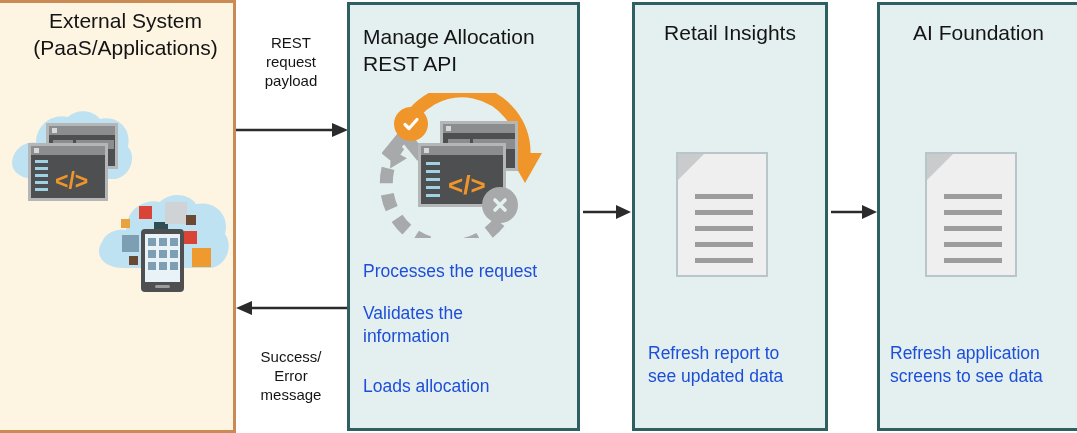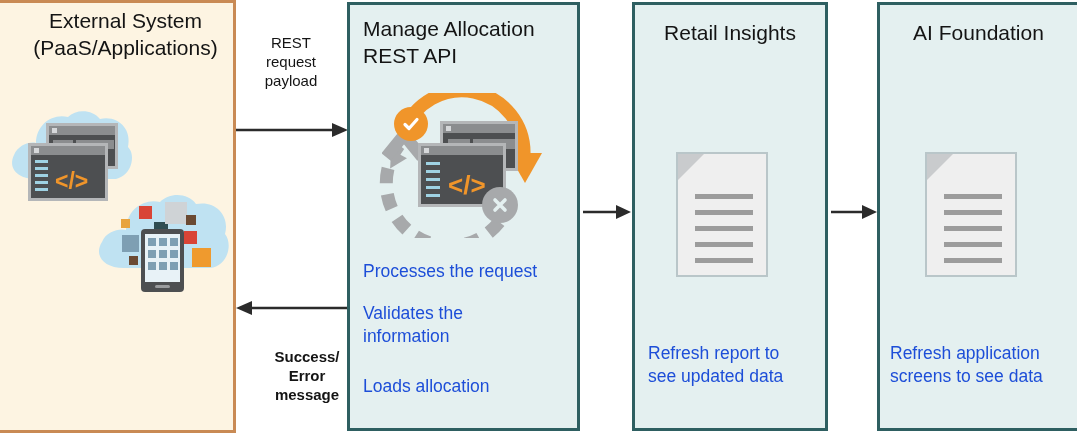--- a/index.html
+++ b/index.html
@@ -204,26 +204,26 @@
 payload</div>
   <svg class="arrow-svg" style="left:236px;top:122px;" width="112" height="16" viewBox="0 0 112 16">
     <line x1="0" y1="8" x2="96" y2="8" stroke="#2b2b2b" stroke-width="2.5"></line>
     <polygon points="96,1 112,8 96,15" fill="#2b2b2b"></polygon>
   </svg>
 
   <svg class="arrow-svg" style="left:236px;top:300px;" width="112" height="16" viewBox="0 0 112 16">
     <line x1="16" y1="8" x2="112" y2="8" stroke="#2b2b2b" stroke-width="2.5"></line>
     <polygon points="16,1 0,8 16,15" fill="#2b2b2b"></polygon>
   </svg>
-  <div class="conn-label" style="left:256px;top:347px;width:102px;font-weight:bold;">Success/
+  <div class="conn-label" style="left:240px;top:347px;width:102px;">Success/
 Error
 message</div>
 
   <div class="panel panel-api">
-    <div class="ptitle left" style="top:10px;left:13px;right:10px;">Manage Allocation
+    <div class="ptitle left" style="top:18px;left:13px;right:10px;">Manage Allocation
 REST API</div>
 
     <div class="art" style="left:22px;top:88px;width:200px;height:145px;">
 
       <svg style="position:absolute;left:0;top:0;" width="200" height="145" viewBox="0 0 200 145">
         <path d="M27 52 A 62 62 0 0 0 128 128" fill="none" stroke="#a7a9ab" stroke-width="13" stroke-dasharray="15 11" stroke-linecap="butt"></path>
         <polygon points="27,58 10,66 27,76" fill="#a7a9ab" transform="rotate(-62 22 64)"></polygon>
       </svg>
 
       <svg style="position:absolute;left:10px;top:36px;" width="44" height="34" viewBox="0 0 44 34">

